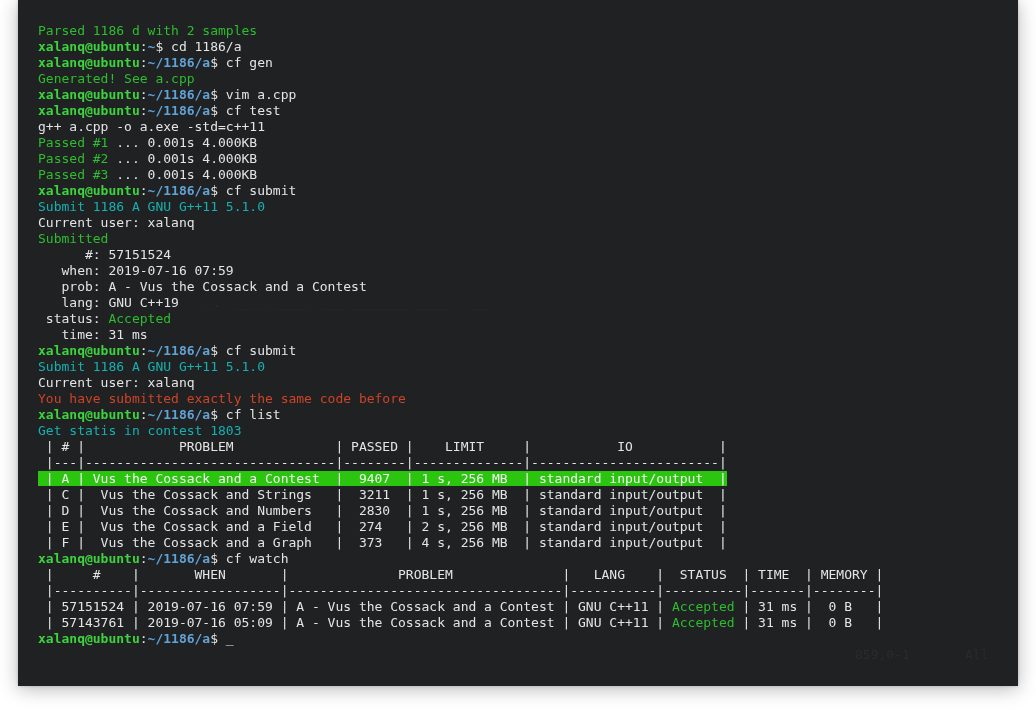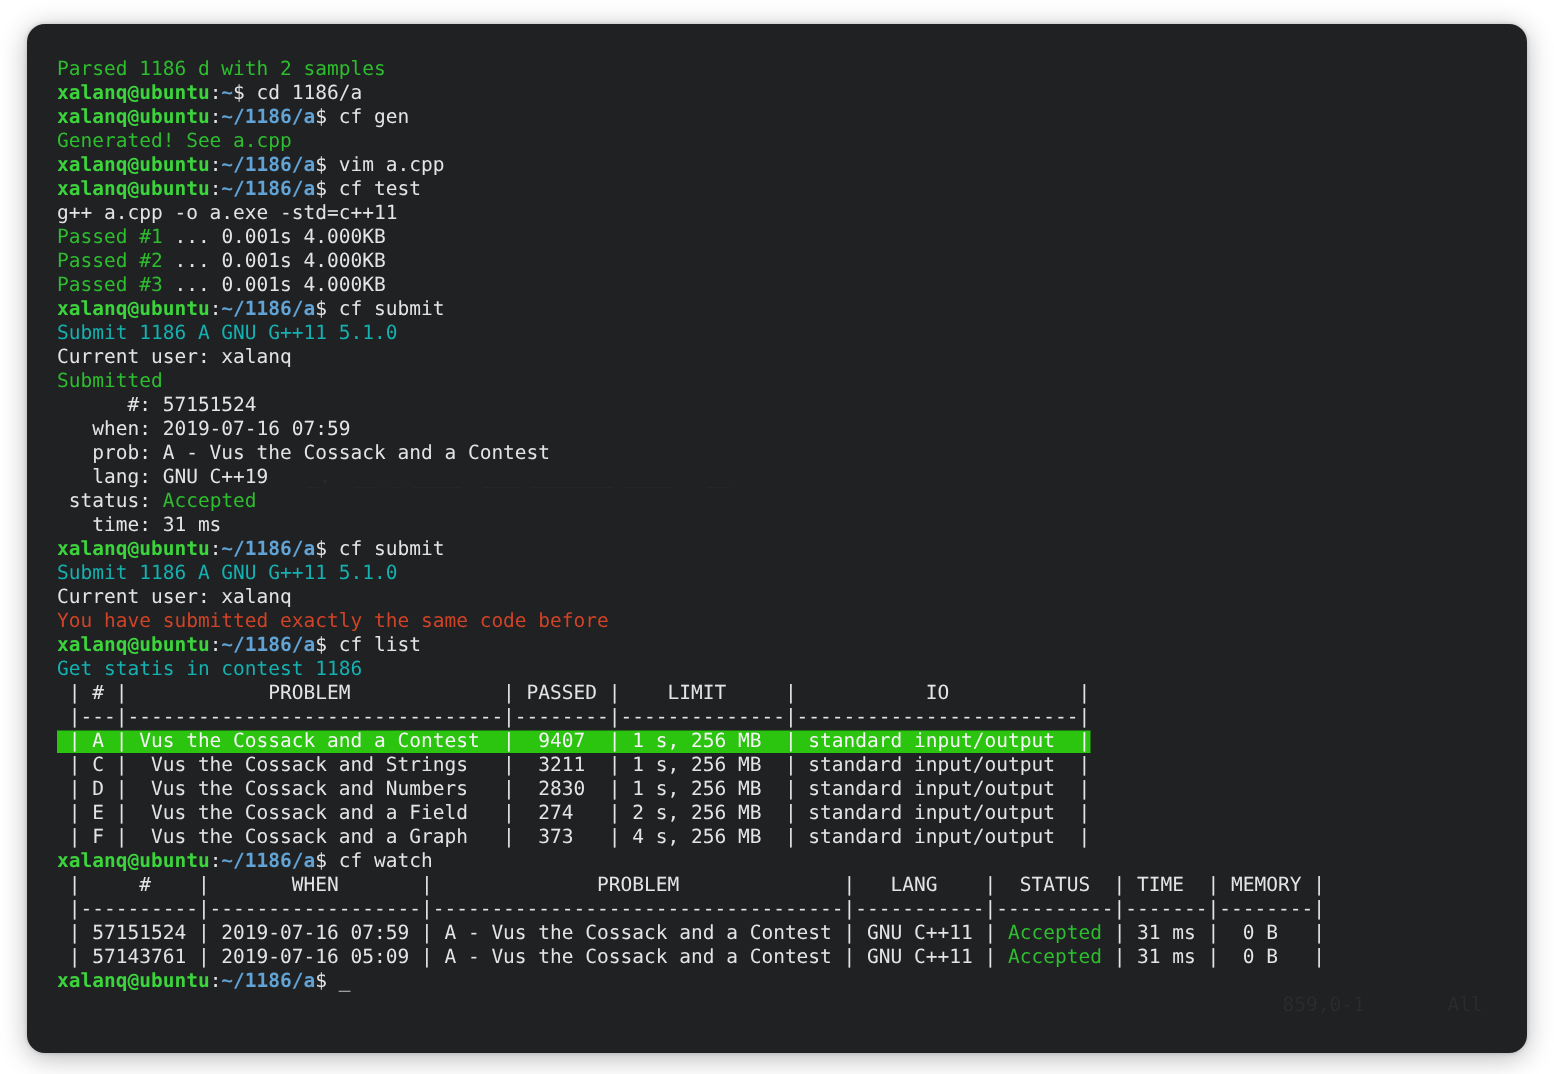--- a/index.html
+++ b/index.html
@@ -12,25 +12,25 @@
     overflow: hidden;
   }
   .stage {
     position: relative;
     width: 1036px;
     height: 716px;
   }
   .terminal {
     position: absolute;
     left: 18px;
-    top: 16px;
+    top: 0;
     width: 1000px;
     height: 686px;
     background: var(--background, #1f2123);
-    border-radius: 12px;
+    border-radius: 0;
     box-shadow: 0 3px 18px rgba(0,0,0,0.28), 0 0 3px rgba(0,0,0,0.18);
     overflow: hidden;
   }
   .screen {
     position: absolute;
     left: 0; top: 0; right: 0; bottom: 0;
     padding: 23px 14px 0 20px;
     cursor: text;
   }
   .line {
@@ -80,21 +80,21 @@
         <div class="line"><span class="fg">   when: 2019-07-16 07:59</span></div>
         <div class="line"><span class="fg">   prob: A - Vus the Cossack and a Contest</span></div>
         <div class="line"><span class="fg">   lang: GNU C++19</span></div>
         <div class="line"><span class="fg"> status: </span><span class="green">Accepted</span></div>
         <div class="line"><span class="fg">   time: 31 ms</span></div>
         <div class="line"><span class="pg">xalanq@ubuntu</span><span class="fg">:</span><span class="path">~/1186/a</span><span class="fg">$ cf submit</span></div>
         <div class="line"><span class="cyan">Submit 1186 A GNU G++11 5.1.0</span></div>
         <div class="line"><span class="fg">Current user: xalanq</span></div>
         <div class="line"><span class="red">You have submitted exactly the same code before</span></div>
         <div class="line"><span class="pg">xalanq@ubuntu</span><span class="fg">:</span><span class="path">~/1186/a</span><span class="fg">$ cf list</span></div>
-        <div class="line"><span class="cyan">Get statis in contest 1186</span></div>
+        <div class="line"><span class="cyan">Get statis in contest 1803</span></div>
         <div class="line"><span class="fg"> | # |            PROBLEM             | PASSED |    LIMIT     |           IO           |</span></div>
         <div class="line"><span class="fg"> |---|--------------------------------|--------|--------------|------------------------|</span></div>
         <div class="line hl"><span class="fg"> | A | Vus the Cossack and a Contest  |  9407  | 1 s, 256 MB  | standard input/output  |</span></div>
         <div class="line"><span class="fg"> | C |  Vus the Cossack and Strings   |  3211  | 1 s, 256 MB  | standard input/output  |</span></div>
         <div class="line"><span class="fg"> | D |  Vus the Cossack and Numbers   |  2830  | 1 s, 256 MB  | standard input/output  |</span></div>
         <div class="line"><span class="fg"> | E |  Vus the Cossack and a Field   |  274   | 2 s, 256 MB  | standard input/output  |</span></div>
         <div class="line"><span class="fg"> | F |  Vus the Cossack and a Graph   |  373   | 4 s, 256 MB  | standard input/output  |</span></div>
         <div class="line"><span class="pg">xalanq@ubuntu</span><span class="fg">:</span><span class="path">~/1186/a</span><span class="fg">$ cf watch</span></div>
         <div class="line"><span class="fg"> |     #    |       WHEN       |              PROBLEM              |   LANG    |  STATUS  | TIME  | MEMORY |</span></div>
         <div class="line"><span class="fg"> |----------|------------------|-----------------------------------|-----------|----------|-------|--------|</span></div>

